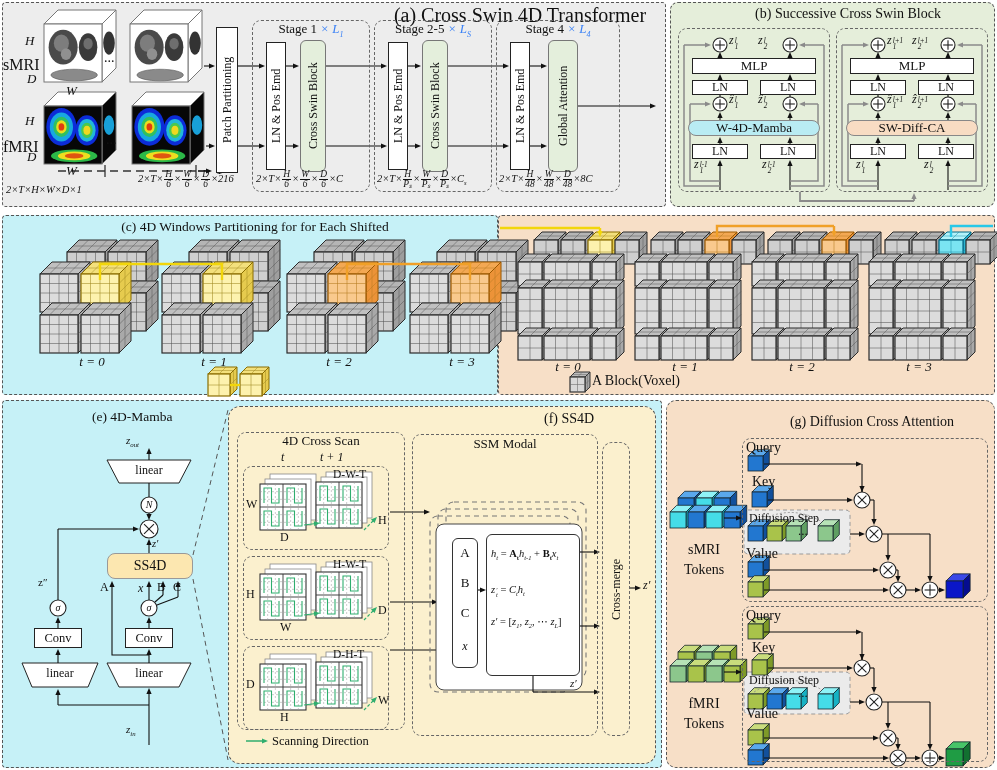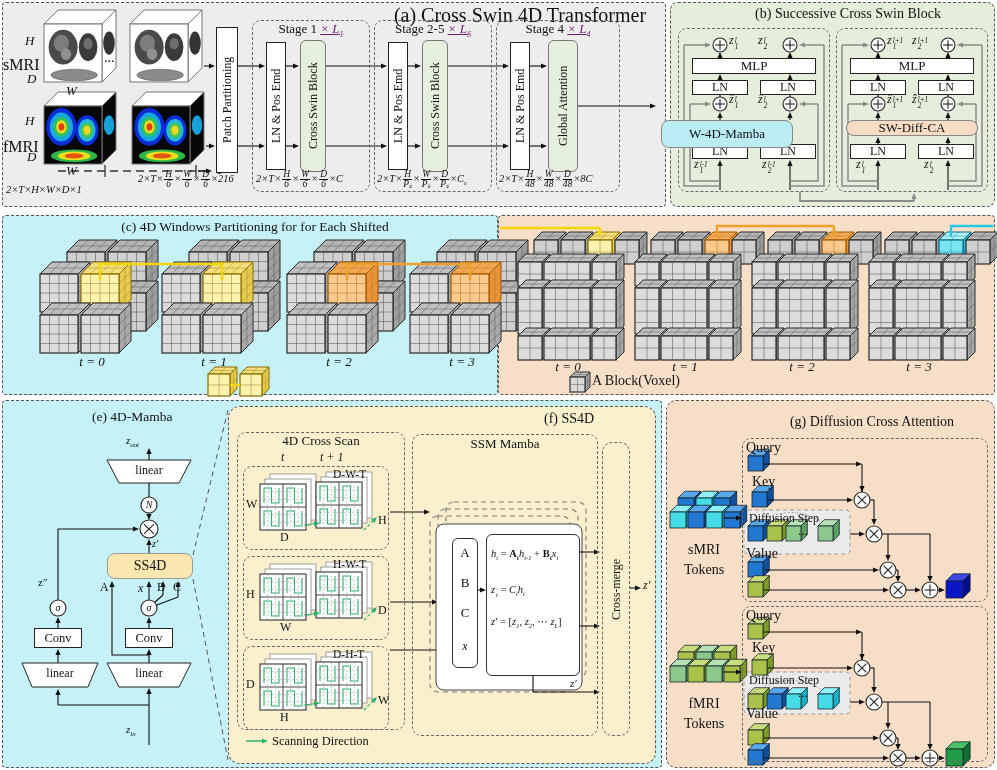--- a/index.html
+++ b/index.html
@@ -15,21 +15,21 @@
   .s15{font-size:20px;} .s16{font-size:16px;}
   .wbox{position:absolute;background:#fff;border:1px solid #222;display:flex;align-items:center;
         justify-content:center;box-sizing:border-box;font-family:"Liberation Serif",serif;}
   .vbox{position:absolute;background:#fff;border:1px solid #222;writing-mode:vertical-rl;
         transform:rotate(180deg);display:flex;align-items:center;justify-content:center;
         box-sizing:border-box;font-family:"Liberation Serif",serif;font-size:12px;}
   .vgreen{border:1px solid #777;border-radius:6px;}
   .vdash{background:transparent;border:1.5px dashed #666;border-radius:10px;}
   .round{border-radius:8px;}
   .em{font-style:italic;} .bf{font-weight:bold;}
-  .mult{color:#701a75;font-style:italic;text-decoration:underline;}
+  .mult{color:#3b82f6;font-style:italic;}
   sup,sub{font-size:0.62em;}
   .stk{display:inline-flex;flex-direction:column;line-height:0.85;font-size:0.6em;
        vertical-align:0.15em;margin-left:1px;}
   .frac{display:inline-flex;flex-direction:column;text-align:center;vertical-align:middle;
         line-height:1;margin:0 1px;font-size:0.9em;}
   .fn{border-bottom:1px solid #111;padding:0 1px;}
   svg{position:absolute;left:0;top:0;pointer-events:none;}
 </style>
 </head>
 <body>
@@ -1846,21 +1846,21 @@
   <div class="wbox s13" style="left:692px;top:58px;width:124px;height:16px">MLP</div>
   <div class="wbox s13" style="left:850px;top:58px;width:124px;height:16px">MLP</div>
   <div class="wbox s12" style="left:692px;top:80px;width:56px;height:15px">LN</div>
   <div class="wbox s12" style="left:760px;top:80px;width:56px;height:15px">LN</div>
   <div class="wbox s12" style="left:692px;top:144px;width:56px;height:15px">LN</div>
   <div class="wbox s12" style="left:760px;top:144px;width:56px;height:15px">LN</div>
   <div class="wbox s12" style="left:850px;top:80px;width:56px;height:15px">LN</div>
   <div class="wbox s12" style="left:918px;top:80px;width:56px;height:15px">LN</div>
   <div class="wbox s12" style="left:850px;top:144px;width:56px;height:15px">LN</div>
   <div class="wbox s12" style="left:918px;top:144px;width:56px;height:15px">LN</div>
-  <div class="wbox s13 round" style="left: 661px; top: 120px; width: 132px; height: 28px; border: 1px solid rgb(136, 136, 136); background: rgb(185, 236, 243);">W-4D-Mamba</div>
+  <div class="wbox s13 round" style="left: 688px; top: 120px; width: 132px; height: 16px; border: 1px solid rgb(136, 136, 136); background: rgb(185, 236, 243);">W-4D-Mamba</div>
   <div class="wbox s13 round" style="left: 846px; top: 120px; width: 132px; height: 16px; border: 1px solid rgb(136, 136, 136); background: rgb(248, 220, 195);">SW-Diff-CA</div>
 
   <div class="lbl s12" style="left:729px;top:34px"><span class="em"><span>z</span><span class="stk">
           <span>l</span>
           <span>1</span>
         </span></span></div>
   <div class="lbl s12" style="left:758px;top:34px"><span class="em"><span>z</span><span class="stk">
           <span>l</span>
           <span>2</span>
         </span></span></div>
@@ -1948,21 +1948,21 @@
   <div class="lbl s12" style="left:246px;top:678px">D</div>
   <div class="lbl s12" style="left:280px;top:531px">D</div>
   <div class="lbl s12" style="left:280px;top:621px">W</div>
   <div class="lbl s12" style="left:280px;top:711px">H</div>
   <div class="lbl s12" style="left:378px;top:514px">H</div>
   <div class="lbl s12" style="left:378px;top:604px">D</div>
   <div class="lbl s12" style="left:378px;top:694px">W</div>
   <div class="lbl s125" style="left:272px;top:734px">Scanning Direction</div>
 
   <div class="dash" style="left:412px;top:434px;width:186px;height:302px"></div>
-  <div class="lbl s13 ctr" style="left:505px;top:437px">SSM Mamba</div>
+  <div class="lbl s13 ctr" style="left:505px;top:437px">SSM Modal</div>
   <div class="wbox" style="left:452px;top:538px;width:26px;height:130px;border-radius:6px;border:1px solid #333;background:#fff"></div>
   <div class="lbl s13 ctr" style="left:465px;top:546px">A</div>
   <div class="lbl s13 ctr" style="left:465px;top:576px">B</div>
   <div class="lbl s13 ctr" style="left:465px;top:606px">C</div>
   <div class="lbl s12 it ctr" style="left:465px;top:640px">x</div>
   <div class="wbox" style="left:486px;top:534px;width:94px;height:142px;border-radius:6px;border:1px solid #333;background:#fff"></div>
   <div class="lbl s10" style="left:491px;top:548px"><span class="em"><span>h</span><sub>t</sub></span><span><span> = </span></span><span class="bf"><span>A</span><sub>t</sub></span><span class="em"><span>h</span><sub>t-1</sub></span><span><span> + </span></span><span class="bf"><span>B</span><sub>t</sub></span><span class="em"><span>x</span><sub>t</sub></span></div>
   <div class="lbl s10" style="left:491px;top:584px"><span class="em"><span>z</span><span class="stk">
           <span>′</span>
           <span>t</span>

